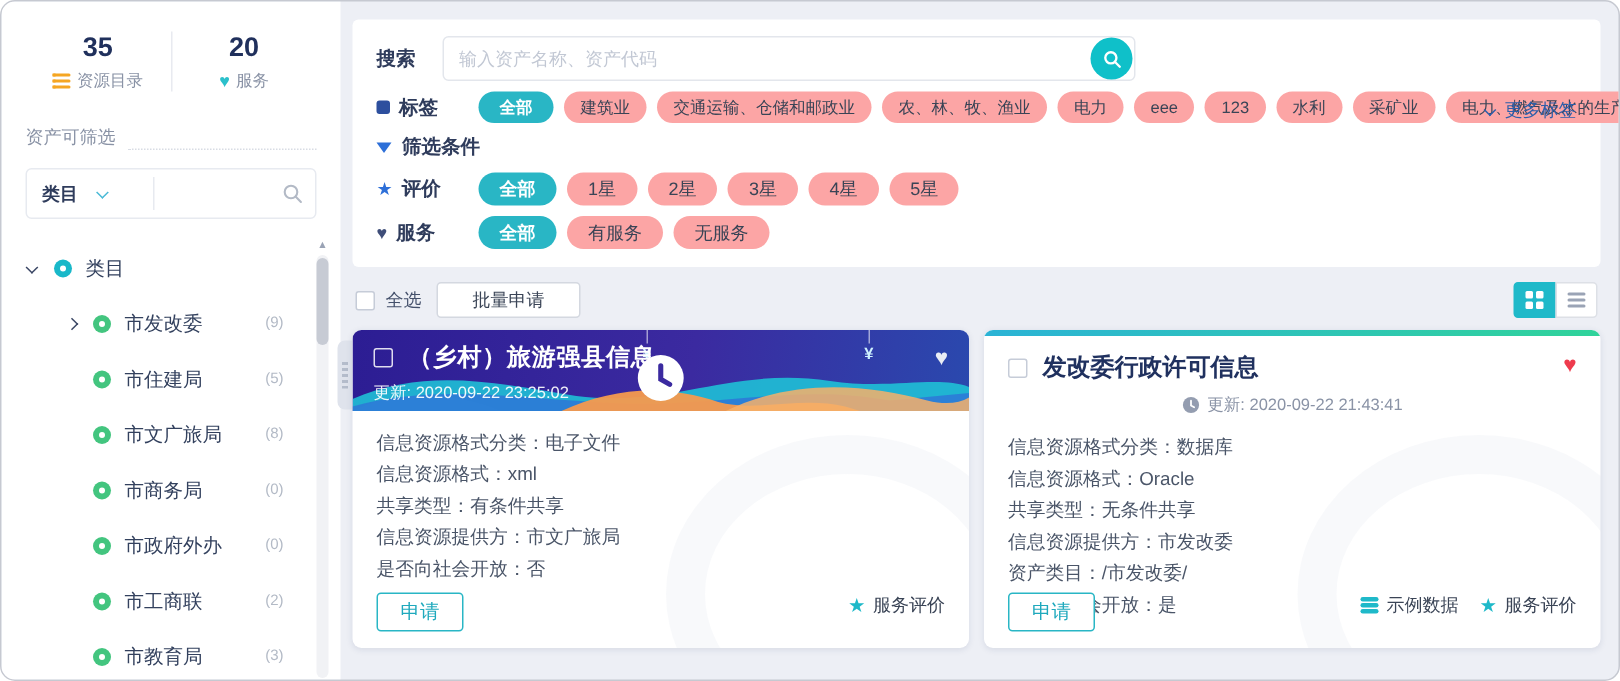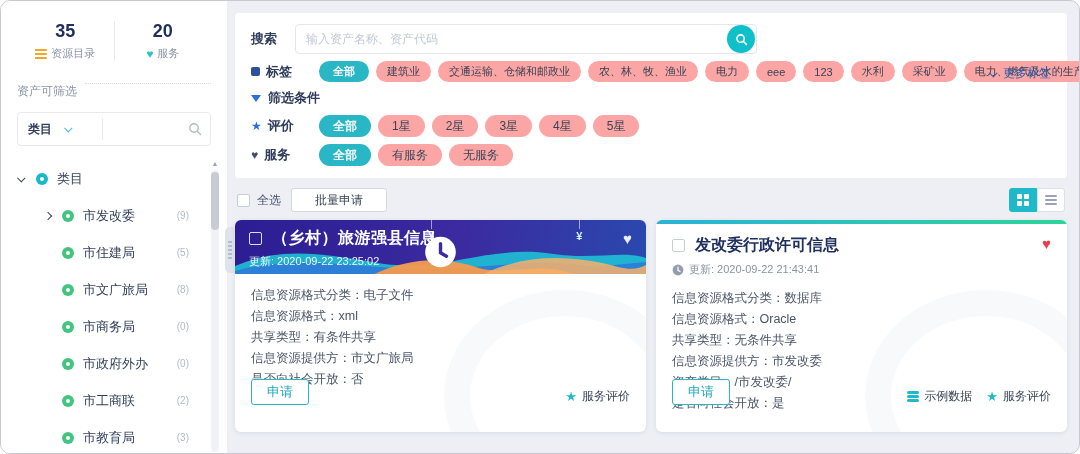--- a/index.html
+++ b/index.html
@@ -16,21 +16,21 @@
   .stat-value { font-size:18px; font-weight:bold; color:#20305c; }
   .stat-label { display:flex; align-items:center; justify-content:center; gap:4px; margin-top:4px; font-size:11px; color:#8a93a6; }
   .stat-divider { width:1px; height:40px; background:#e8eaf0; }
 
   .icon-list { display:inline-block; width:12px; }
   .icon-list i { display:block; height:2px; margin:2px 0; background:#f5a623; border-radius:1px; position:relative; }
   .icon-list i::before { content:""; position:absolute; left:-0px; top:0; width:2px; height:2px; background:#f5a623; }
   .heart { font-style:normal; }
   .heart-teal { color:#2bc0cb; font-size:12px; }
 
-  .filter-sec-title { display:flex; align-items:flex-start; gap:8px; margin:10px 0 12px; font-size:12px; color:#8a93a6; }
+  .filter-sec-title { display:flex; align-items:flex-end; gap:8px; margin:10px 0 12px; font-size:12px; color:#8a93a6; }
   .filter-sec-title .dotted { flex:1; border-top:1px dotted #d8dce4; }
 
   .cat-box { display:flex; align-items:center; height:34px; border:1px solid #e7eaf0; border-radius:4px; background:#fff; }
   .cat-select { display:flex; align-items:center; gap:14px; width:84px; padding:0 10px; font-size:12px; font-weight:bold; color:#2f3c5c; cursor:pointer; }
   .cat-div { width:1px; height:22px; background:#e7eaf0; }
   .cat-input { flex:1; border:0; outline:0; height:100%; padding:0 6px; font-size:12px; min-width:0; background:transparent; }
   .mag-gray { flex:none; margin-right:8px; }
 
   .chev { display:inline-block; width:6px; height:6px; border-left:1.5px solid #49b9d6; border-bottom:1.5px solid #49b9d6; transform:rotate(-45deg) translateY(-1px); }
   .chev-dark { border-color:#3a4664; }
@@ -117,25 +117,25 @@
   .banner-title { font-size:16px; font-weight:bold; letter-spacing:.5px; cursor:pointer; }
   .banner-update { position:relative; z-index:2; display:flex; align-items:center; gap:5px; margin-top:5px; font-size:11px; color:rgba(255,255,255,.92); }
   .pendant { position:absolute; top:0; z-index:2; color:#cff2ff; font-size:11px; font-weight:bold; text-align:center; }
   .pendant::before { content:""; display:block; width:1px; height:9px; margin:0 auto 1px; background:rgba(255,255,255,.55); }
   .banner-heart { position:absolute; right:14px; top:10px; z-index:3; color:#e9edf4; font-size:15px; cursor:pointer; }
 
   .topbar { height:4px; background:linear-gradient(90deg,#2bb3d6,#30d39a); }
   .card-head { display:flex; align-items:center; gap:10px; padding:11px 16px 0; position:relative; }
   .card-title { font-size:16px; font-weight:bold; color:#20315f; cursor:pointer; }
   .card-heart { position:absolute; right:16px; top:11px; color:#ee3b4d; font-size:15px; cursor:pointer; }
-  .card-update { display:flex; align-items:center; gap:5px; padding:6px 16px 0; font-size:11px; color:#8a93a6; }
+  .card-update { display:flex; align-items:center; gap:5px; padding:6px 16px 0; font-size:11px; color:#8a93a6;justify-content:center; }
 
   .card-body { padding:11px 16px 0; }
   .card-line { font-size:12.5px; color:#4a5568; line-height:21px; }
-  .card-foot { position:absolute; left:16px; right:16px; bottom:27px; display:flex; align-items:flex-end; }
+  .card-foot { position:absolute; left:16px; right:16px; bottom:11px; display:flex; align-items:flex-start; }
   .btn-apply { height:26px; padding:0 15px; background:#fff; border:1px solid #29b6c5; border-radius:3px; color:#1fa9bd; font-size:13px; cursor:pointer; }
   .foot-links { margin-left:auto; display:flex; align-items:center; gap:14px; }
   .foot-link { display:flex; align-items:center; gap:5px; font-size:12px; color:#3a4456; cursor:pointer; }
   .star-teal { color:#1fb9c9; font-style:normal; font-size:13px; }
   .db-ic { display:inline-flex; flex-direction:column; gap:1px; }
   .db-ic i { width:12px; height:3px; background:#1fb9c9; border-radius:1.5px; }
 
   .clock12 { flex:none; display:block; }
 </style>
 </head>

